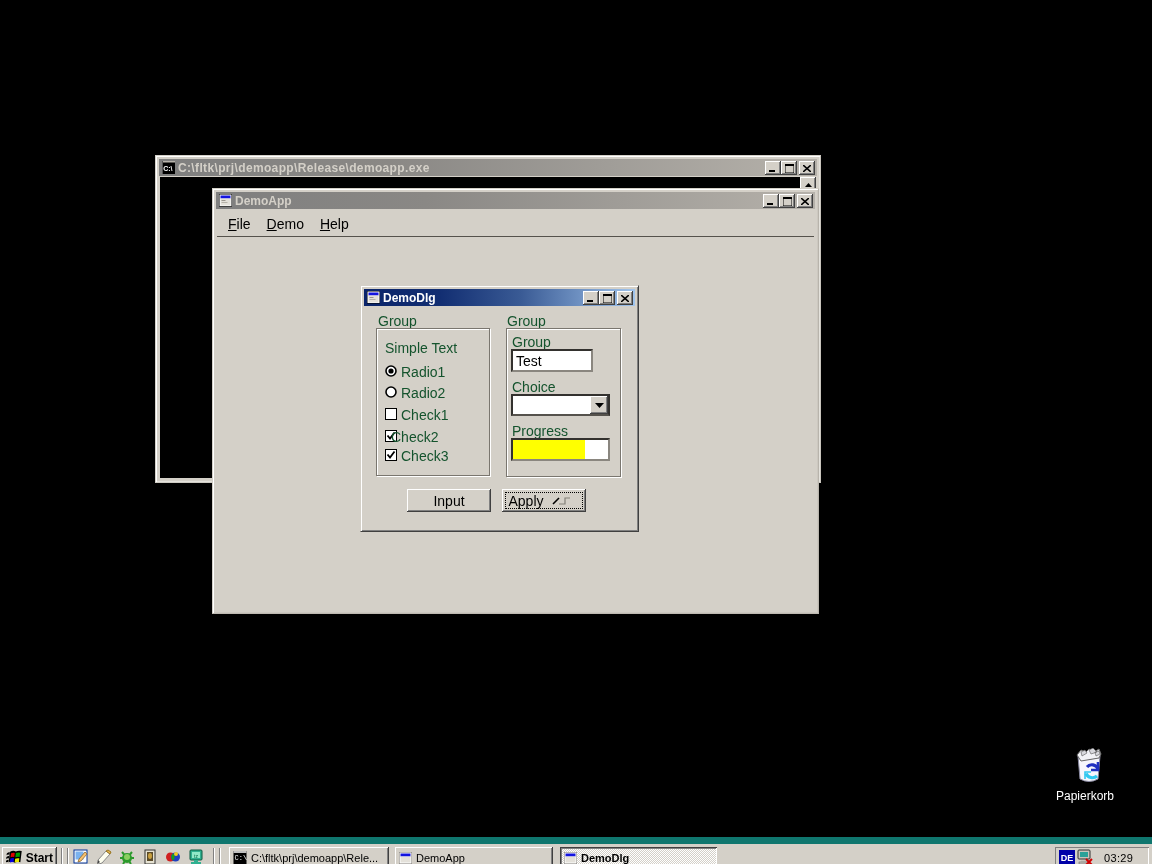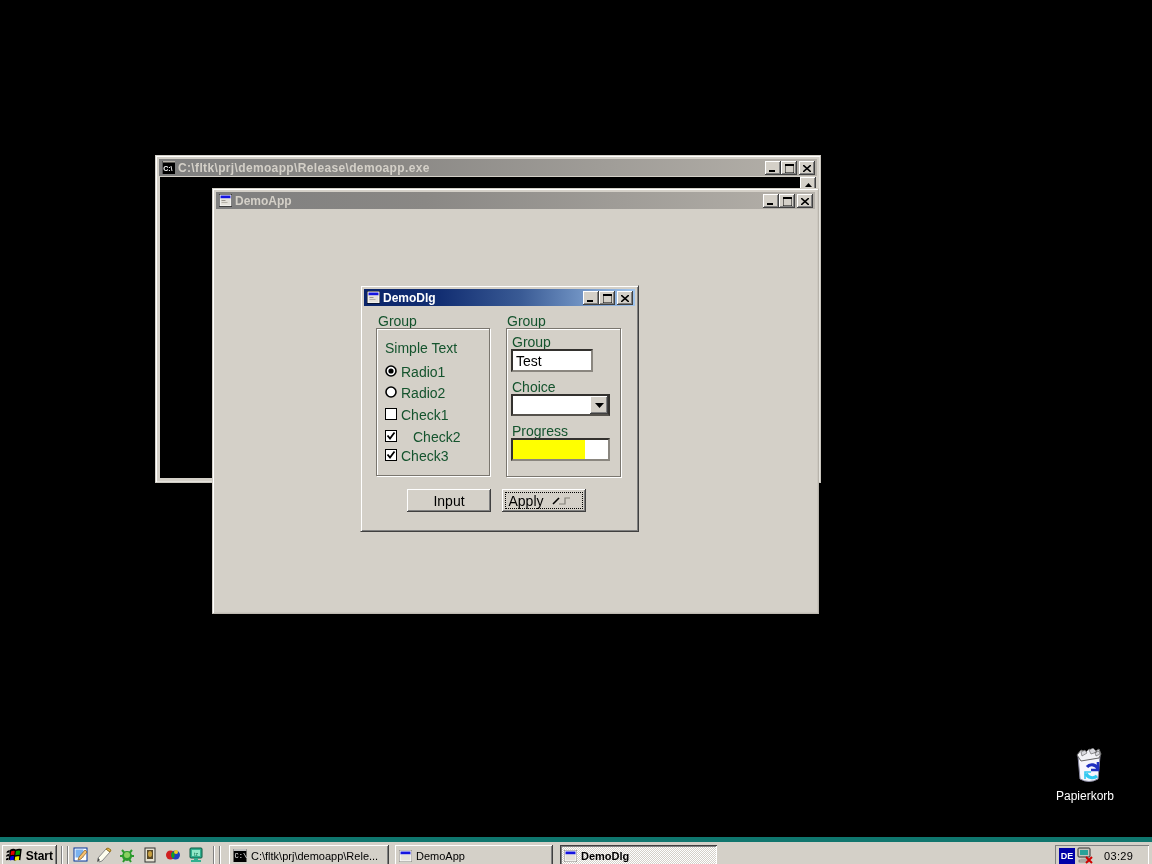--- a/index.html
+++ b/index.html
@@ -28,21 +28,21 @@
 
 .raised { background:#d4d0c8;
   box-shadow: inset -1px -1px 0 #404040, inset 1px 1px 0 #fff, inset -2px -2px 0 #808080, inset 2px 2px 0 #d4d0c8; }
 
 .engraved { position:absolute; border:1px solid #7a766f;
   box-shadow: inset 1px 1px 0 #fff, 1px 1px 0 #fff; }
 .lbl { position:absolute; font-size:14px; color:#14532d; white-space:nowrap; }
 
 
 #taskbar { position:absolute; left:0; top:837px; width:1152px; height:27px;
-  background:#d4d0c8; border-top:5px solid #0f766e; }
+  background:#d4d0c8; border-top:7px solid #0f766e; }
 .tkbtn { position:absolute; top:3px; height:21px; background:#d4d0c8;
   box-shadow: inset -1px -1px 0 #404040, inset 1px 1px 0 #fff, inset -2px -2px 0 #808080;
   font-size:11px; display:flex; align-items:center; padding:0 4px; color:#000; overflow:hidden; white-space:nowrap;}
 .tkbtn.pressed { box-shadow: inset 1px 1px 0 #404040, inset -1px -1px 0 #fff, inset 2px 2px 0 #808080;
   background-image: repeating-conic-gradient(#fff 0% 25%, #d4d0c8 0% 50%); background-size:2px 2px; font-weight:bold; }
 .vsep { position:absolute; top:4px; height:19px; width:2px;
   border-left:1px solid #808080; border-right:1px solid #fff; }
 .qicon { position:absolute; top:5px; width:16px; height:16px; }
 </style>
 </head>
@@ -111,20 +111,25 @@
           </svg>
         </div>
       <div class="tbtn close">
           <svg width="8" height="7" viewBox="0 0 8 7">
             <path d="M0 0 L8 7 M8 0 L0 7" stroke="#000" stroke-width="1.6"></path>
           </svg>
         </div>
     </div>
   </div>
 
+  <div style="position:absolute; left:4px; right:4px; top:22px; height:26px; border-bottom:1px solid #55524c; font-size:14px; display:flex; align-items:center;">
+    <span style="margin-left:11px;"><u>F</u>ile</span>
+      <span style="margin-left:16px;"><u>D</u>emo</span>
+      <span style="margin-left:16px;"><u>H</u>elp</span>
+  </div>
 </div>
 
 <div class="win" style="left:360px; top:285px; width:279px; height:247px;">
   <div class="tbar active">
     <svg class="wicon" viewBox="0 0 13 13">
         <rect x="0" y="0" width="13" height="12.5" fill="#000"></rect>
         <rect x="0.5" y="0.5" width="12" height="11.5" fill="#fff"></rect>
         <rect x="1.5" y="1.5" width="10" height="3" fill="#1414e0"></rect>
         <rect x="1.5" y="4.5" width="10" height="7" fill="#e4e1da"></rect>
         <rect x="2.5" y="6" width="4" height="1" fill="#9a968e"></rect>
@@ -167,21 +172,21 @@
     </svg>
     <div class="lbl" style="left:40px; top:99px;">Radio2</div>
 
     <div style="position:absolute; left:24px; top:122px; width:12px; height:12px; background:#fff; border:1px solid #000;"></div>
     <div class="lbl" style="left:40px; top:121px;">Check1</div>
     <div style="position:absolute; left:24px; top:144px; width:12px; height:12px; background:#fff; border:1px solid #000;">
       <svg width="10" height="10" viewBox="0 0 10 10" style="position:absolute;left:0;top:0;">
           <path d="M1.5 4.5 L4 7.5 L8.5 1.5" fill="none" stroke="#000" stroke-width="1.8"></path>
         </svg>
     </div>
-    <div class="lbl" style="left:52px; top:143px;">Check2</div>
+    <div class="lbl" style="left:30px; top:143px;">Check2</div>
     <div style="position:absolute; left:24px; top:163px; width:12px; height:12px; background:#fff; border:1px solid #000;">
       <svg width="10" height="10" viewBox="0 0 10 10" style="position:absolute;left:0;top:0;">
           <path d="M1.5 4.5 L4 7.5 L8.5 1.5" fill="none" stroke="#000" stroke-width="1.8"></path>
         </svg>
     </div>
     <div class="lbl" style="left:40px; top:162px;">Check3</div>
 
     <div class="lbl" style="left:146px; top:27px;">Group</div>
     <div class="engraved" style="left:145px; top:42px; width:115px; height:149px;"></div>
     <div class="lbl" style="left:151px; top:48px;">Group</div>

